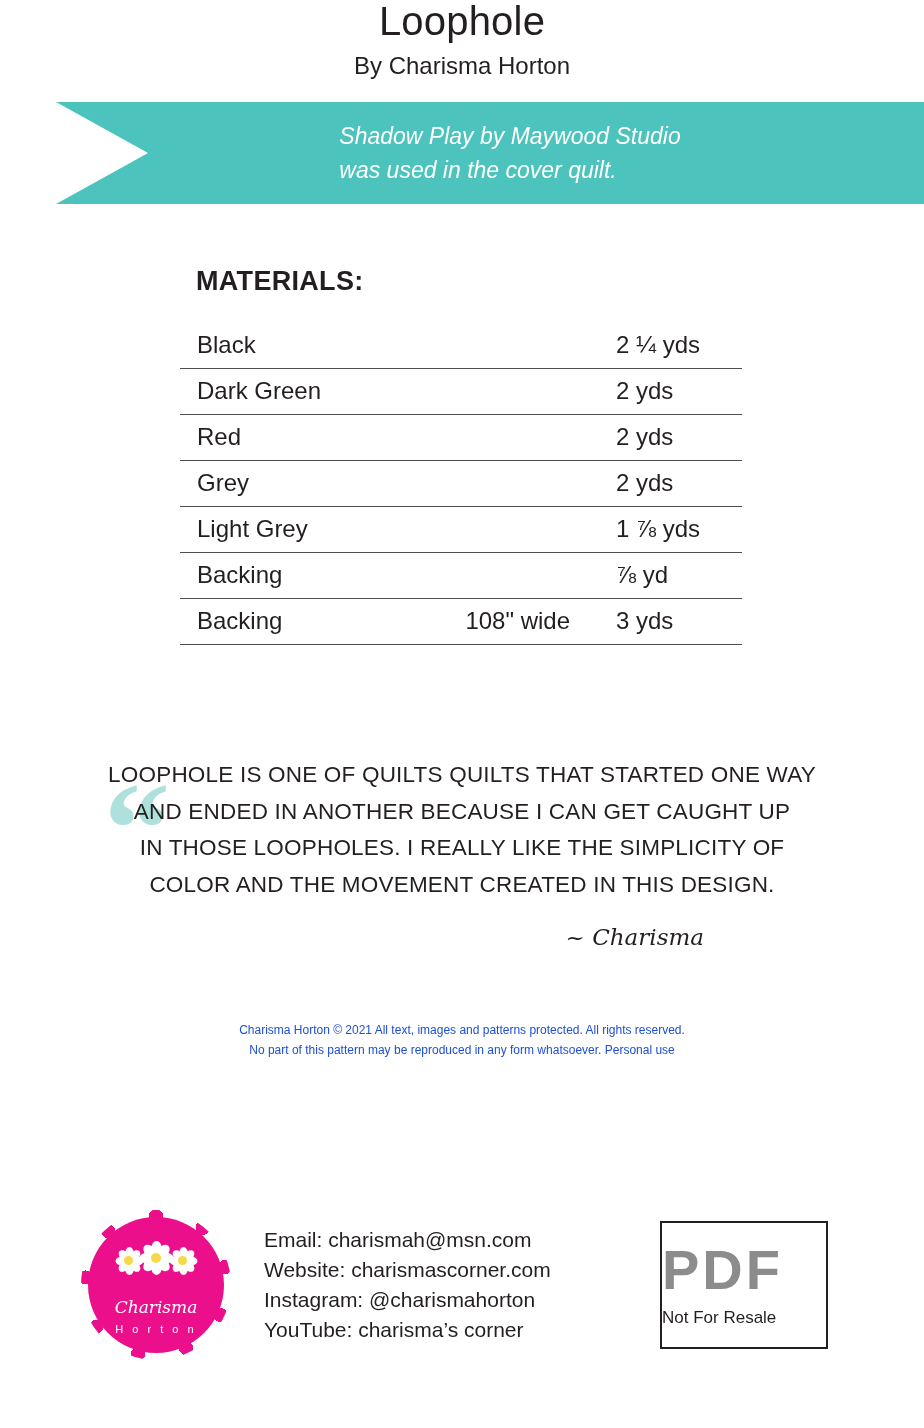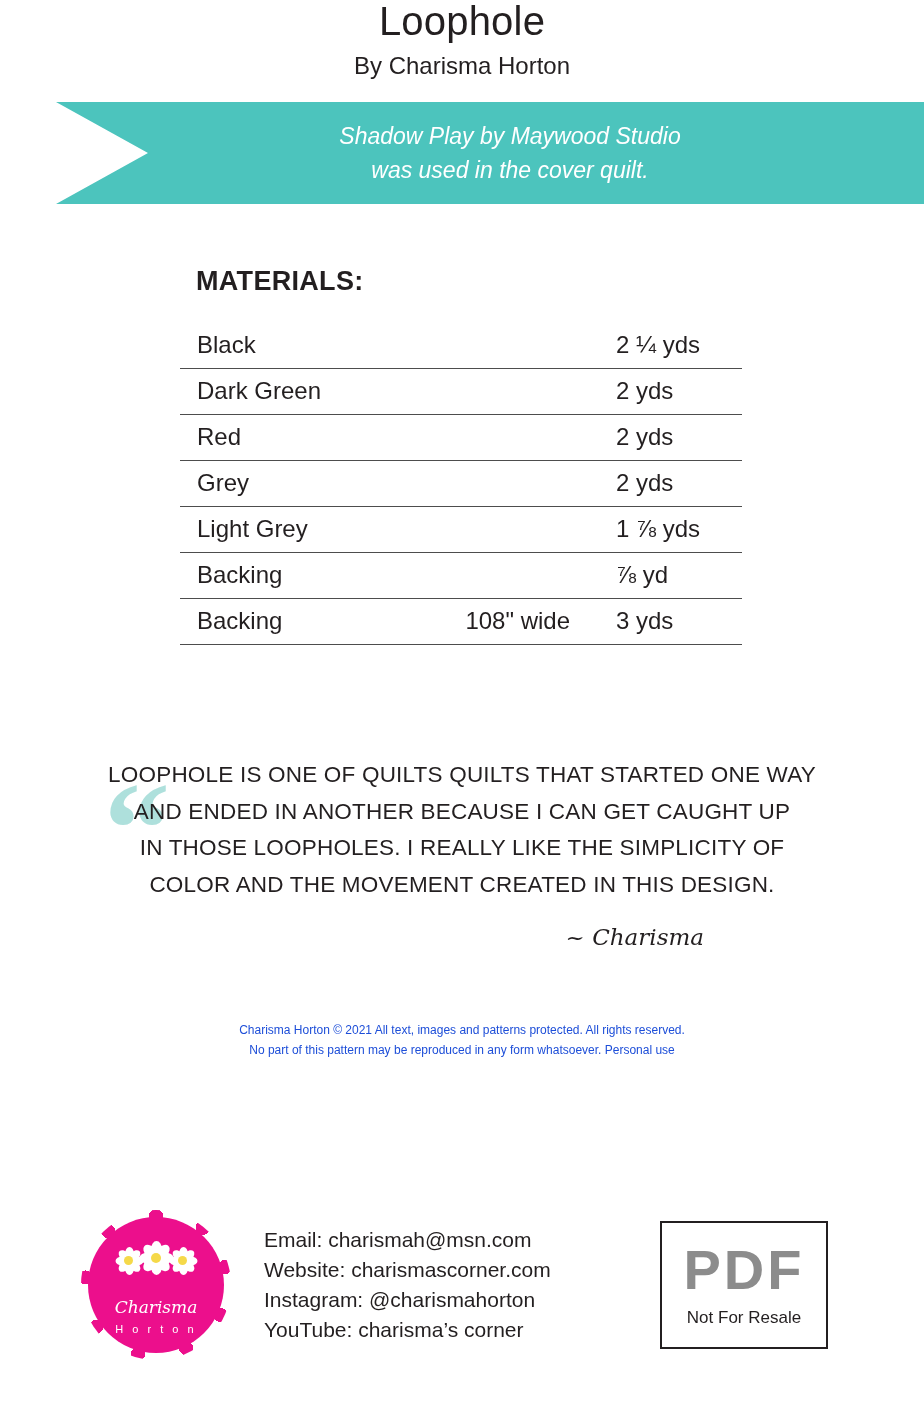--- a/index.html
+++ b/index.html
@@ -45,21 +45,20 @@
     position: absolute;
     left: 56px;
     right: 0;
     top: 0;
     height: 102px;
     background: #4cc4bd;
     color: #ffffff;
     display: flex;
     align-items: center;
     justify-content: center;
-    text-align: center;
     -webkit-clip-path: polygon(0 0, 100% 0, 100% 100%, 0 100%, 92px 50%);
     clip-path: polygon(0 0, 100% 0, 100% 100%, 0 100%, 92px 50%);
   }
   .banner-text {
     font-style: italic;
     font-size: 23px;
     line-height: 1.5;
     padding-left: 40px;
   }
 
@@ -235,21 +234,21 @@
   .contact div { white-space: nowrap; }
 
   .pdf-box {
     margin-left: auto;
     margin-right: 96px;
     width: 168px;
     height: 128px;
     border: 2px solid #231f20;
     display: flex;
     flex-direction: column;
-    align-items: center;
+    align-items: flex-start;
     justify-content: center;
   }
   .pdf-big {
     font-size: 56px;
     font-weight: bold;
     color: #8c8c8c;
     letter-spacing: 3px;
     line-height: 1;
   }
   .pdf-small {

